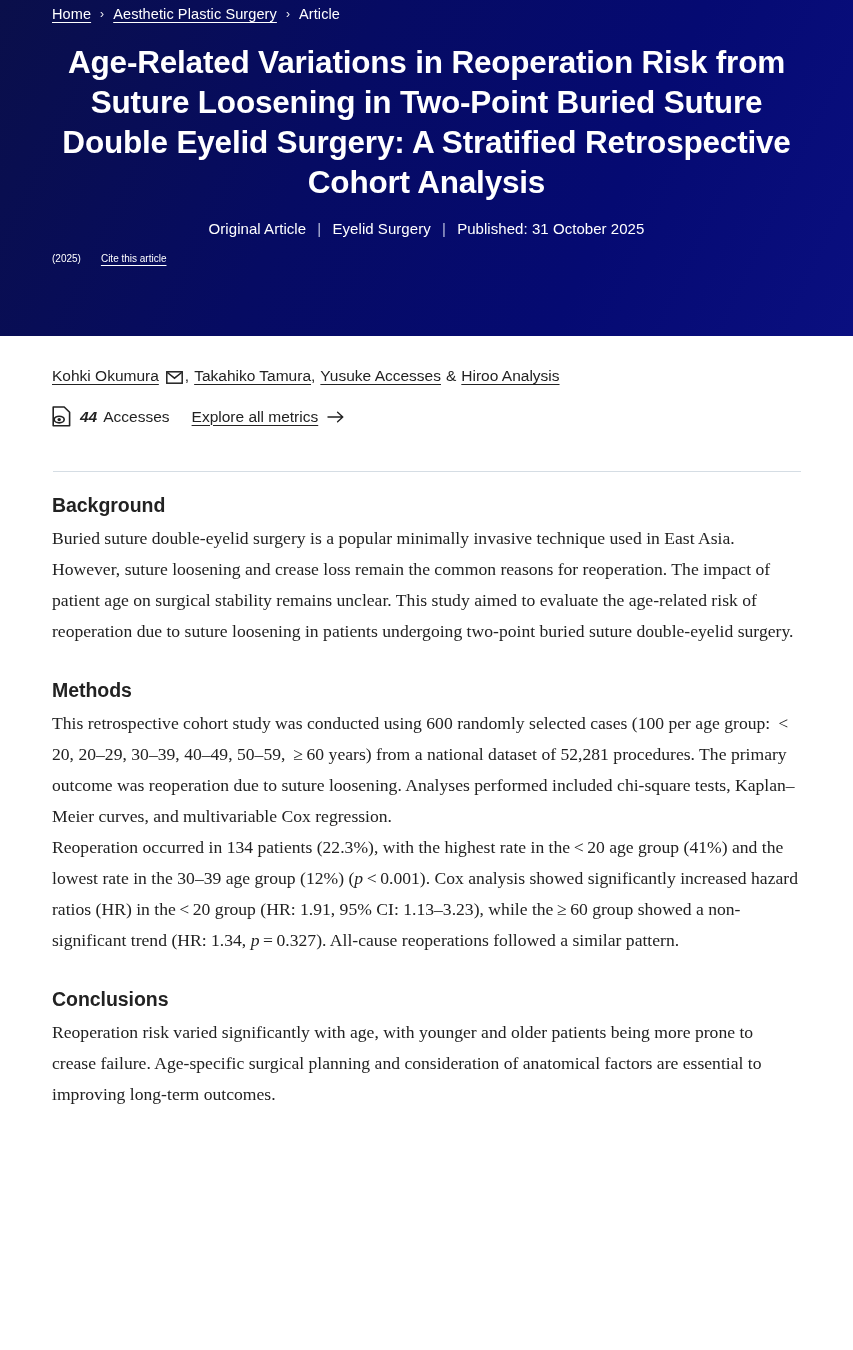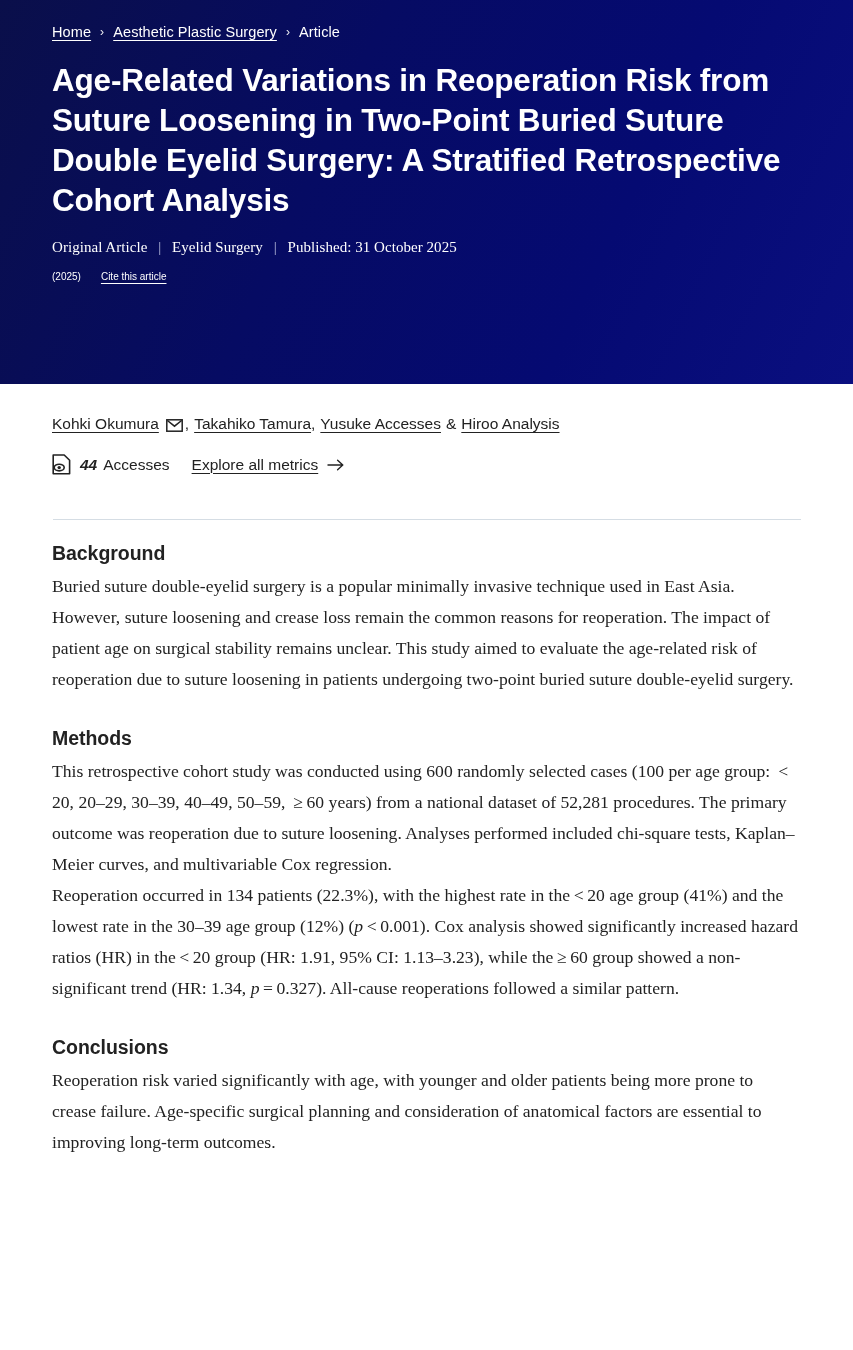--- a/index.html
+++ b/index.html
@@ -9,24 +9,25 @@
     height: 1350px;
     background: #ffffff;
     font-family: "Liberation Sans", sans-serif;
     overflow: hidden;
   }
 
   
   .article-header {
     position: relative;
     width: 853px;
-    height: 384px;
+    height: 336px;
     background: linear-gradient(115deg, #0a0f4a 0%, #060b63 38%, #050a72 70%, #0a0f80 100%);
     color: #ffffff;
-    padding: 22px 52px 0 52px;
+    padding: 4px 52px 0 52px;
+    text-align: center;
   }
 
   .breadcrumb {
     font-size: 14.5px;
     line-height: 20px;
     letter-spacing: 0.1px;
     color: #ffffff;
     display: flex;
     align-items: center;
     flex-wrap: wrap;
@@ -55,21 +56,20 @@
     margin: 0 0 16px 0;
     max-width: 760px;
     color: #ffffff;
   }
 
   .article-meta {
     font-size: 15px;
     line-height: 22px;
     color: #ffffff;
     letter-spacing: 0.05px;
-    font-family: Liberation Serif, serif;
   }
   .article-meta .meta-sep {
     display: inline-block;
     margin: 0 7px;
     color: #b9bedd;
   }
   .article-meta-line2 {
     margin-top: 8px;
     font-size: 10px;
     line-height: 22px;

